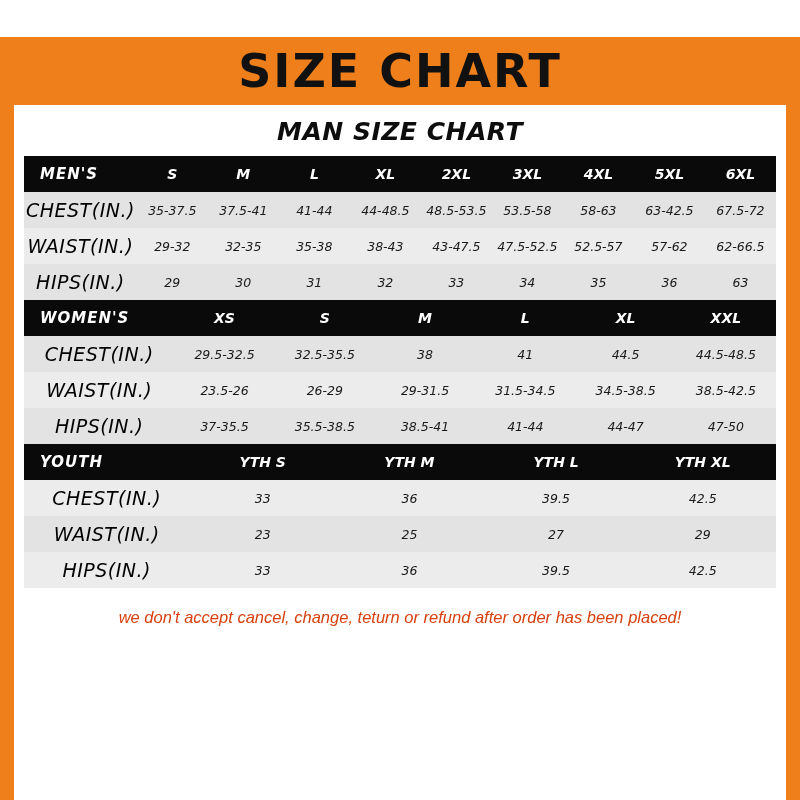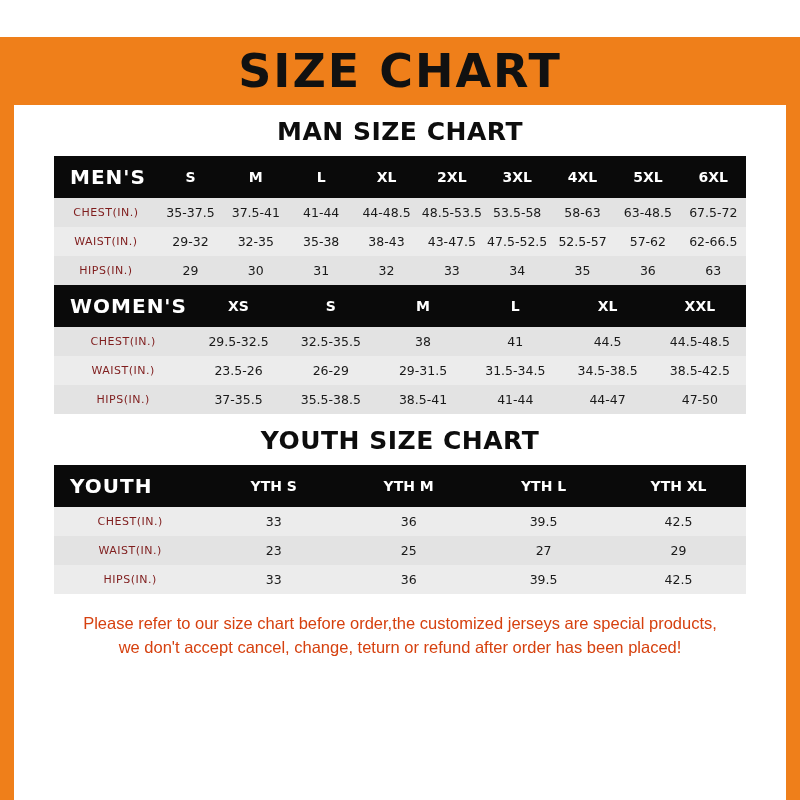--- a/index.html
+++ b/index.html
@@ -33,21 +33,22 @@
   }
   .header-title {
     font-family: "DejaVu Sans", sans-serif;
     font-weight: bold;
     font-size: 46px;
     letter-spacing: 2px;
     color: #111111;
     line-height: 1;
   }
   .content {
-    padding: 0 40px;
+    padding: 0 10px;
+    font-style: italic;
   }
   .section-title {
     text-align: center;
     font-family: "DejaVu Sans", sans-serif;
     font-weight: bold;
     font-size: 25px;
     color: #0d0d0d;
     letter-spacing: 0.5px;
     margin: 12px 0 10px 0;
   }
@@ -64,32 +65,32 @@
   table.size-table thead th {
     background: #0a0a0a;
     color: #ffffff;
     font-weight: bold;
     font-size: 14px;
     padding: 9px 2px;
   }
   table.size-table thead th.rowhead {
     text-align: left;
     padding-left: 16px;
-    font-size: 20px;
+    font-size: 15px;
     letter-spacing: 1px;
   }
   table.size-table tbody td {
     font-size: 12.5px;
     color: #1a1a1a;
     padding: 7px 2px;
   }
   table.size-table tbody td.rowhead {
-    font-size: 11px;
+    font-size: 19px;
     letter-spacing: 0.5px;
-    color: #7f1d1d;
+    color: #000000;
   }
   table.size-table tbody tr.row-a td { background: #e3e3e3; }
   table.size-table tbody tr.row-b td { background: #ececec; }
 
   
   .men-table col.c0 { width: 15%; }
   .women-table col.c0 { width: 20%; }
   .youth-table col.c0 { width: 22%; }
 
   .youth-table thead th { font-size: 15px; padding: 11px 2px; }
@@ -157,21 +158,21 @@
       <tbody>
         <tr class="row-a">
           <td class="rowhead">CHEST(IN.)</td>
           <td>35-37.5</td>
           <td>37.5-41</td>
           <td>41-44</td>
           <td>44-48.5</td>
           <td>48.5-53.5</td>
           <td>53.5-58</td>
           <td>58-63</td>
-          <td>63-48.5</td>
+          <td>63-42.5</td>
           <td>67.5-72</td>
         </tr>
         <tr class="row-b">
           <td class="rowhead">WAIST(IN.)</td>
           <td>29-32</td>
           <td>32-35</td>
           <td>35-38</td>
           <td>38-43</td>
           <td>43-47.5</td>
           <td>47.5-52.5</td>
@@ -239,21 +240,20 @@
           <td>37-35.5</td>
           <td>35.5-38.5</td>
           <td>38.5-41</td>
           <td>41-44</td>
           <td>44-47</td>
           <td>47-50</td>
         </tr>
       </tbody>
     </table>
 
-    <div class="section-title">YOUTH SIZE CHART</div>
     <table class="size-table youth-table">
       <colgroup>
         <col class="c0">
           <col>
           <col>
           <col>
           <col>
       </colgroup>
       <thead>
         <tr>
@@ -283,20 +283,19 @@
           <td class="rowhead">HIPS(IN.)</td>
           <td>33</td>
           <td>36</td>
           <td>39.5</td>
           <td>42.5</td>
         </tr>
       </tbody>
     </table>
 
     <div class="footer-note">
-      <div>Please refer to our size chart before order,the customized jerseys are special products,</div>
       <div>we don't accept cancel, change, teturn or refund after order has been placed!</div>
     </div>
 
   </div>
 
   <div class="footer-band"></div>
 </div>
 
 </body></html>

